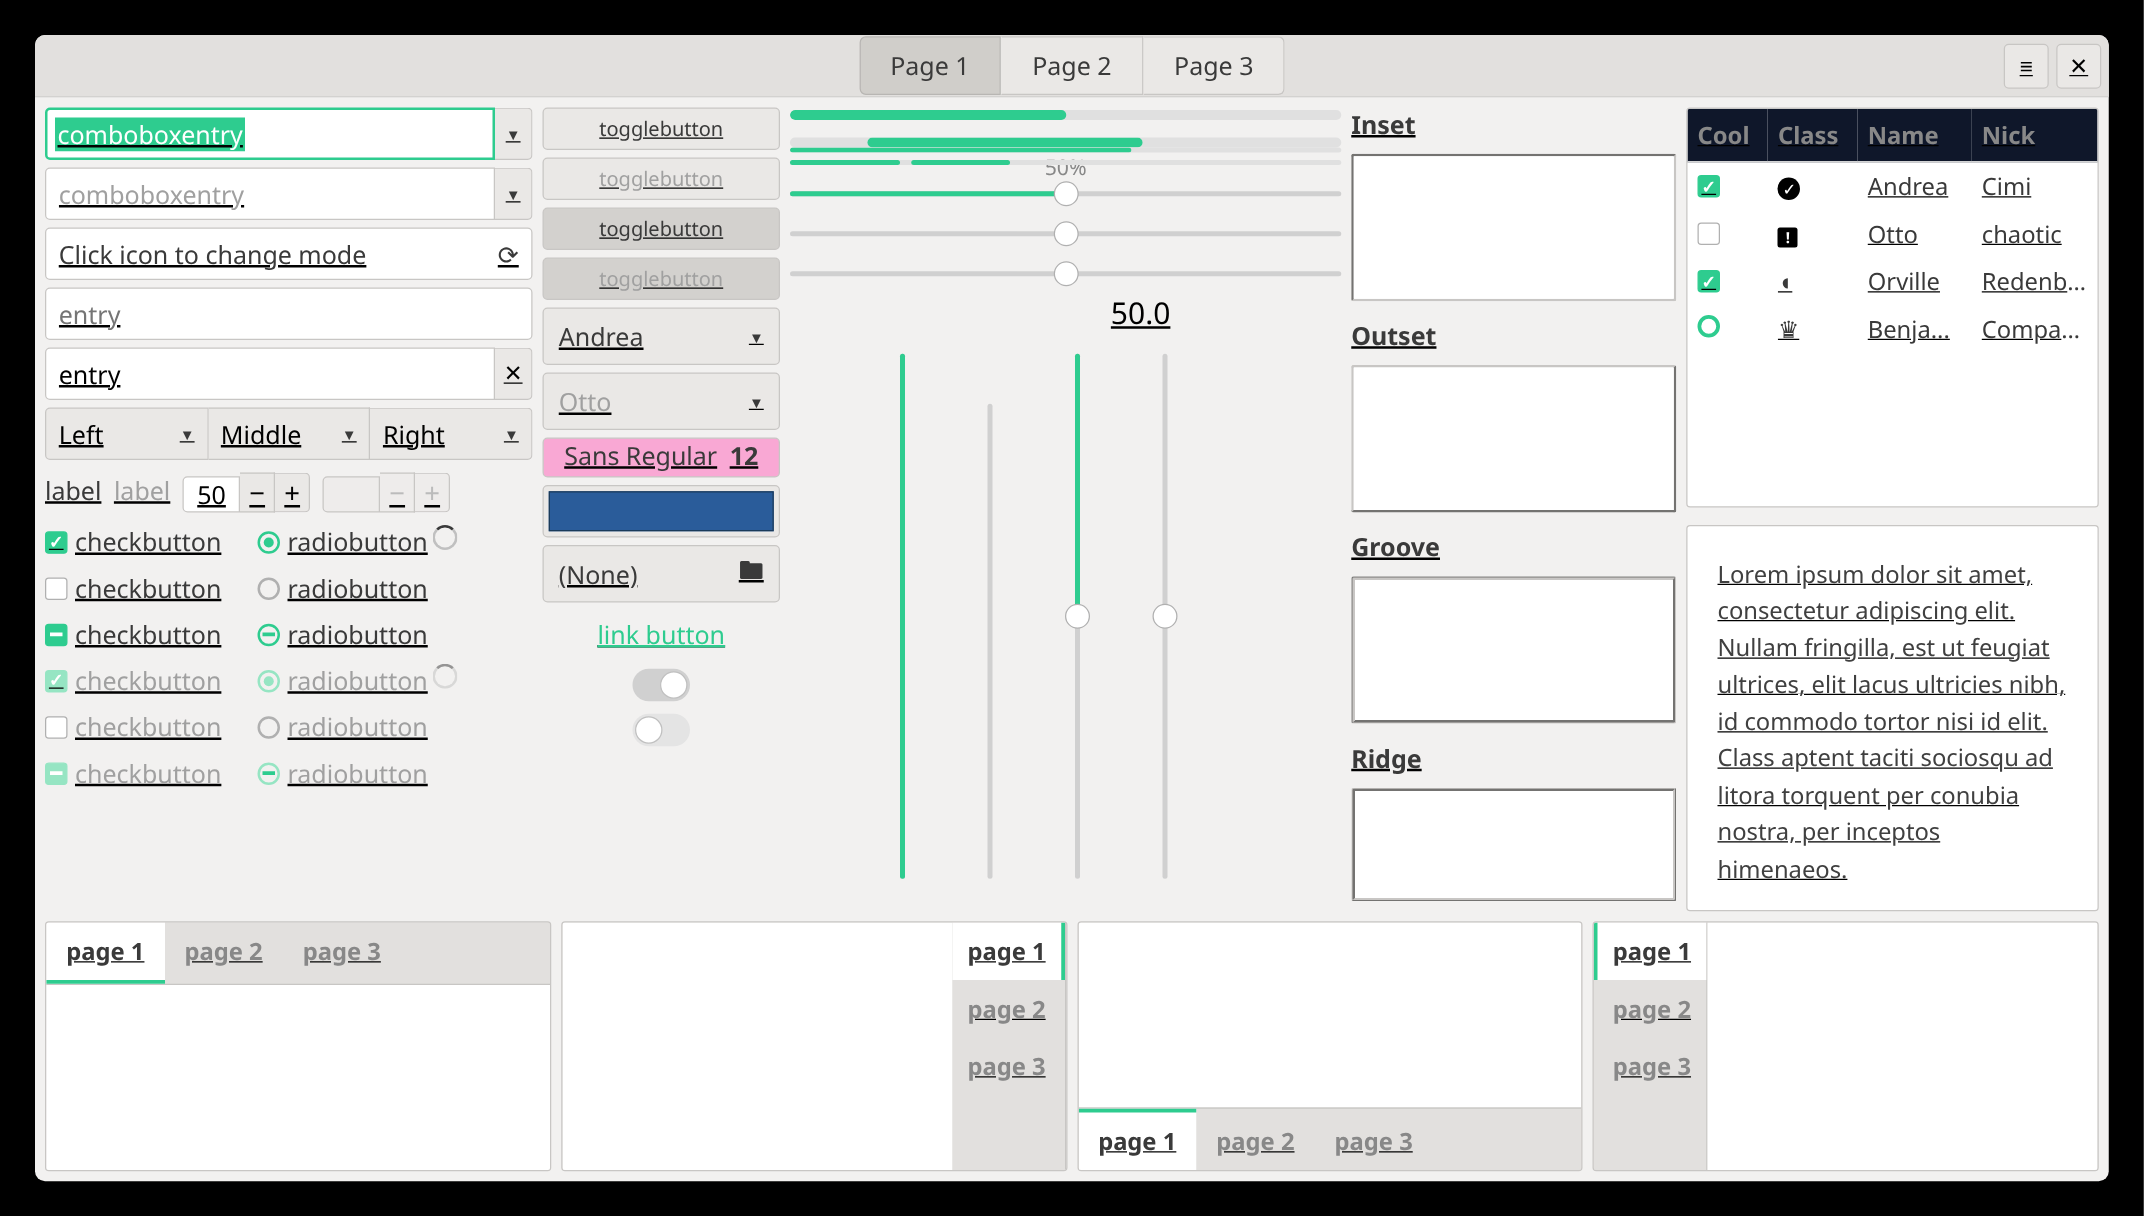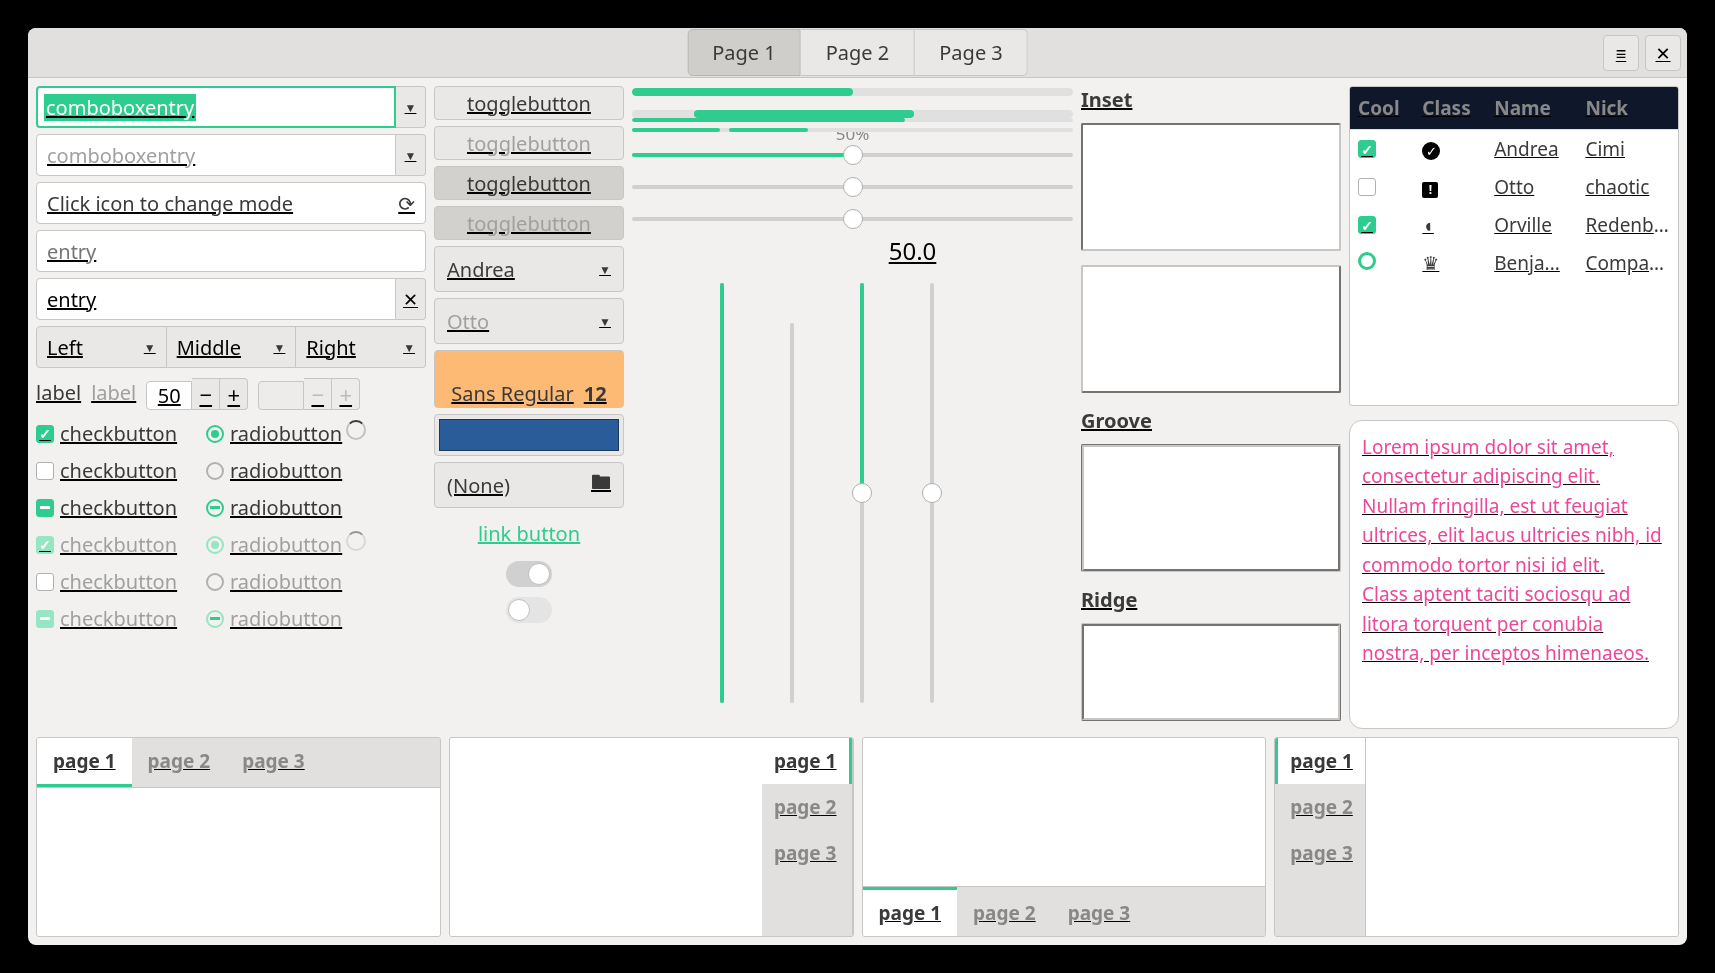--- a/index.html
+++ b/index.html
@@ -56,26 +56,26 @@
 .rd { display: flex; align-items: center; gap: 6px; font-size: 20px; color: #3a3a3a; cursor: pointer; }
 .rd.dis { color: #a0a0a0; }
 .rd-circ { width: 18px; height: 18px; border-radius: 50%; border: 2px solid #b0b0b0; display: flex; align-items: center; justify-content: center; }
 .rd-circ.on { border-color: #2ecc8f; }
 .rd-circ.on::after { content: ""; width: 8px; height: 8px; border-radius: 50%; background: #2ecc8f; }
 .rd-circ.mixed { border-color: #2ecc8f; }
 .rd-circ.mixed::after { content: ""; width: 10px; height: 3px; background: #2ecc8f; }
 .rd-circ.dis-on { border-color: #96e5c3; }
 .rd-circ.dis-on::after { content: ""; width: 8px; height: 8px; border-radius: 50%; background: #96e5c3; }
 .spinner { width: 20px; height: 20px; border: 2px solid #c0c0c0; border-top-color: #3a3a3a; border-radius: 50%; }
-.btn { height: 34px; border: 1px solid #c8c6c4; background: #eae8e6; border-radius: 4px; font-size: 20px; color: #3a3a3a; cursor: pointer; display: flex; align-items: center; justify-content: center; }
+.btn { height: 34px; border: 1px solid #c8c6c4; background: #eae8e6; border-radius: 4px; font-size: 16px; color: #3a3a3a; cursor: pointer; display: flex; align-items: center; justify-content: center; }
 .btn.active { background: #d3d1ce; }
 .btn.dis { color: #a0a0a0; }
 .combo-btn { height: 46px; border: 1px solid #c8c6c4; background: #eae8e6; border-radius: 4px; font-size: 20px; color: #3a3a3a; cursor: pointer; display: flex; align-items: center; justify-content: space-between; padding: 0 12px; }
 .combo-btn.dis { color: #a0a0a0; }
-.font-btn { height: 58px; border: 1px solid #c8c6c4; background: #fdba74; border-radius: 4px; font-size: 20px; color: #3a3a3a; cursor: pointer; display: flex; align-items: flex-end; justify-content: center; gap: 10px; }
+.font-btn { height: 32px; border: 1px solid #c8c6c4; background: #f9a8d4; border-radius: 4px; font-size: 20px; color: #3a3a3a; cursor: pointer; display: flex; align-items: flex-start; justify-content: center; gap: 10px; }
 .color-swatch { height: 42px; border: 1px solid #c8c6c4; border-radius: 4px; padding: 4px; background: #eae8e6; }
 .color-inner { width: 100%; height: 100%; background: #2a5c9a; border: 1px solid #1a3a5a; }
 .file-btn { height: 46px; border: 1px solid #c8c6c4; background: #eae8e6; border-radius: 4px; font-size: 20px; color: #3a3a3a; cursor: pointer; display: flex; align-items: center; justify-content: space-between; padding: 0 12px; }
 .link-btn { color: #2ecc8f; text-decoration: underline; font-size: 20px; text-align: center; cursor: pointer; background: none; border: none; padding: 6px; }
 .switch { width: 46px; height: 26px; background: #d0d0d0; border-radius: 13px; display: flex; align-items: center; padding: 2px; margin: 2px auto; cursor: pointer; }
 .switch-knob { width: 22px; height: 22px; background: #fff; border-radius: 50%; border: 1px solid #c0c0c0; margin-left: auto; }
 .switch.dis { background: #e4e4e4; }
 .switch.dis .switch-knob { margin-left: 0; }
 .progress-area { padding: 2px 0; }
 .pbar { height: 8px; background: #e0e0e0; border-radius: 4px; overflow: hidden; margin-bottom: 14px; position: relative; }
@@ -97,21 +97,21 @@
 .frame-label { font-size: 20px; font-weight: 700; color: #3a3a3a; margin-bottom: 4px; }
 .frame-box { height: 130px; border: 1px solid #c8c6c4; background: #fff; border-radius: 2px; margin-bottom: 8px; }
 .frame-box.inset { border-style: inset; border-width: 2px; }
 .frame-box.outset { border-style: outset; border-width: 2px; }
 .frame-box.groove { border-style: groove; border-width: 3px; }
 .frame-box.ridge { border-style: ridge; border-width: 3px; }
 .table-panel { background: #fff; border: 1px solid #c8c6c4; border-radius: 3px; height: 320px; overflow: hidden; }
 .table { width: 100%; border-collapse: collapse; font-size: 19px; }
 .table th { text-align: left; font-weight: 700; color: #888; padding: 8px 8px; background: #0f172a; border-bottom: 1px solid #e0e0e0; }
 .table td { padding: 6px 8px; color: #3a3a3a; white-space: nowrap; overflow: hidden; text-overflow: ellipsis; max-width: 90px; }
-.lorem { background: #fff; border: 1px solid #c8c6c4; border-radius: 13px; padding: 12px; font-size: 19px; color: #ec4899; line-height: 1.55; flex: 1; overflow: hidden; margin-top: 8px; }
+.lorem { background: #fff; border: 1px solid #c8c6c4; border-radius: 3px; padding: 24px; font-size: 19px; color: #404040; line-height: 1.55; flex: 1; overflow: hidden; margin-top: 8px; }
 .bottom { display: flex; gap: 8px; padding: 8px; }
 .bottom-panel { flex: 1; height: 200px; background: #e2e0de; border: 1px solid #c8c6c4; border-radius: 3px; display: flex; overflow: hidden; }
 .tabs-top { display: flex; flex-direction: column; width: 100%; }
 .tabs-top-bar { display: flex; background: #e2e0de; border-bottom: 1px solid #c8c6c4; }
 .tab-btn { padding: 10px 16px; font-size: 19px; font-weight: 700; color: #888; cursor: pointer; border-bottom: 3px solid transparent; }
 .tab-btn.active { color: #3a3a3a; border-bottom: 3px solid #2ecc8f; background: #fff; }
 .tabs-content { flex: 1; background: #fff; }
 .tabs-side { display: flex; width: 100%; }
 .tabs-side-bar { display: flex; flex-direction: column; background: #e2e0de; border-right: 1px solid #c8c6c4; }
 .tab-side-btn { padding: 10px 12px; font-size: 19px; font-weight: 700; color: #888; cursor: pointer; border-right: 3px solid transparent; text-align: left; white-space: nowrap; }
@@ -345,20 +345,21 @@
             <div class="slider-v-track"></div>
               <div class="slider-v-thumb" style="top:50%"></div>
           </div>
         </div>
       </div>
     </div>
 
     <div class="column col4">
       <div class="frame-label">Inset</div>
       <div class="frame-box inset"></div>
+      <div class="frame-label">Outset</div>
       <div class="frame-box outset"></div>
       <div class="frame-label">Groove</div>
       <div class="frame-box groove"></div>
       <div class="frame-label">Ridge</div>
       <div class="frame-box ridge" style="height:100px"></div>
     </div>
 
     <div class="column col5">
       <div class="table-panel">
         <table class="table">

